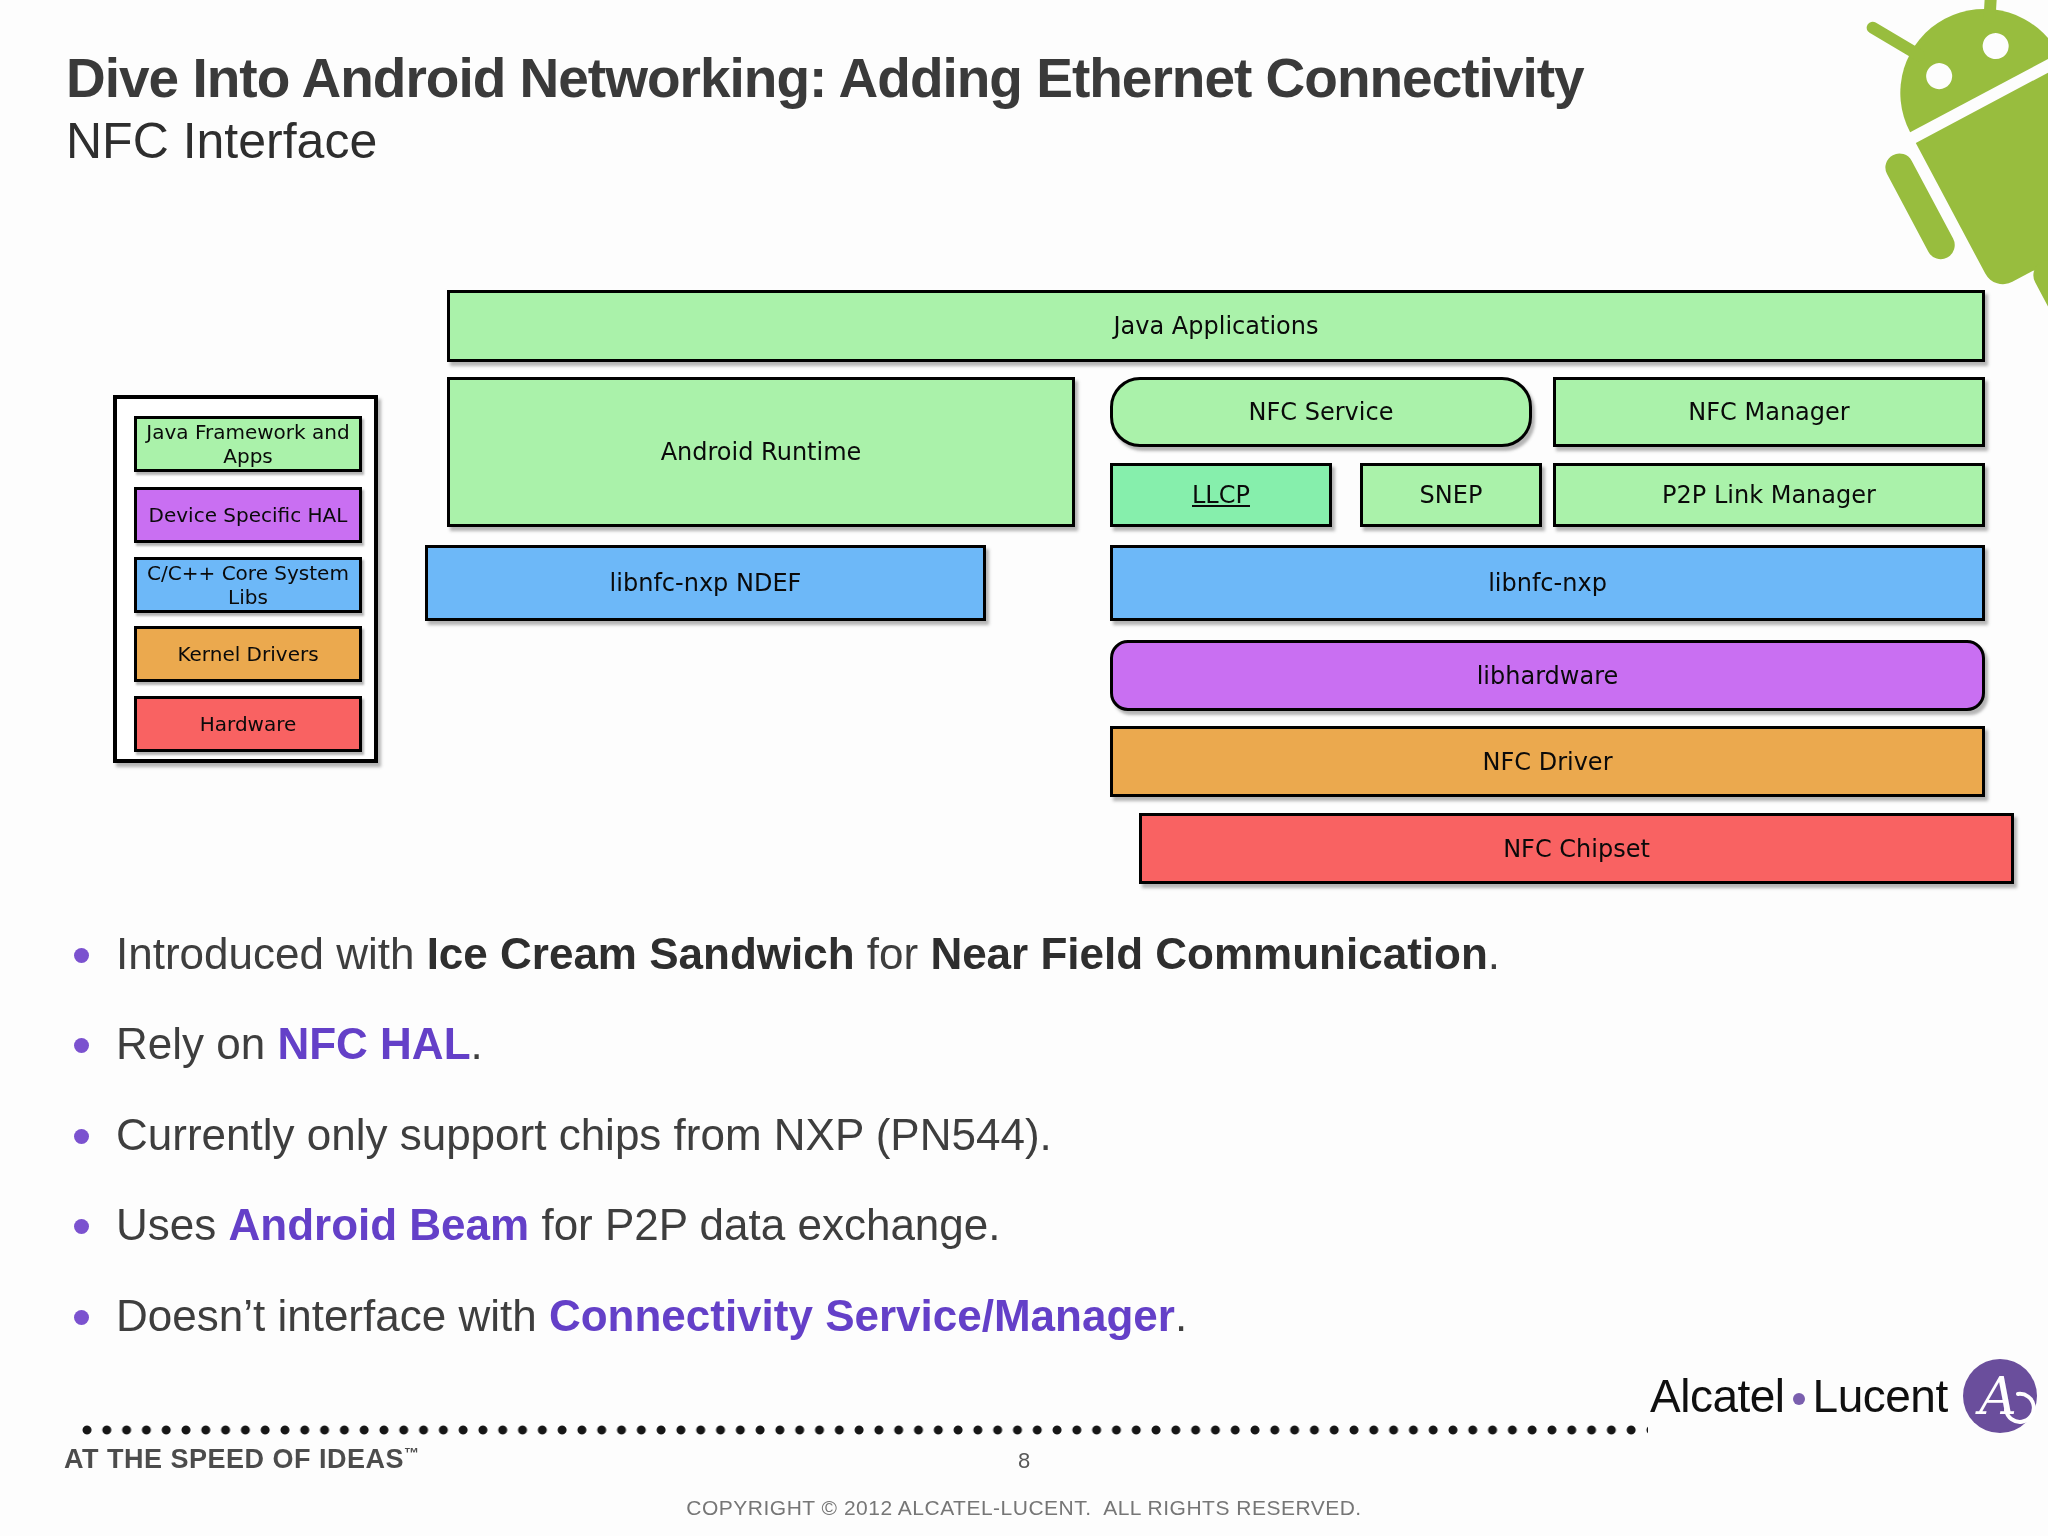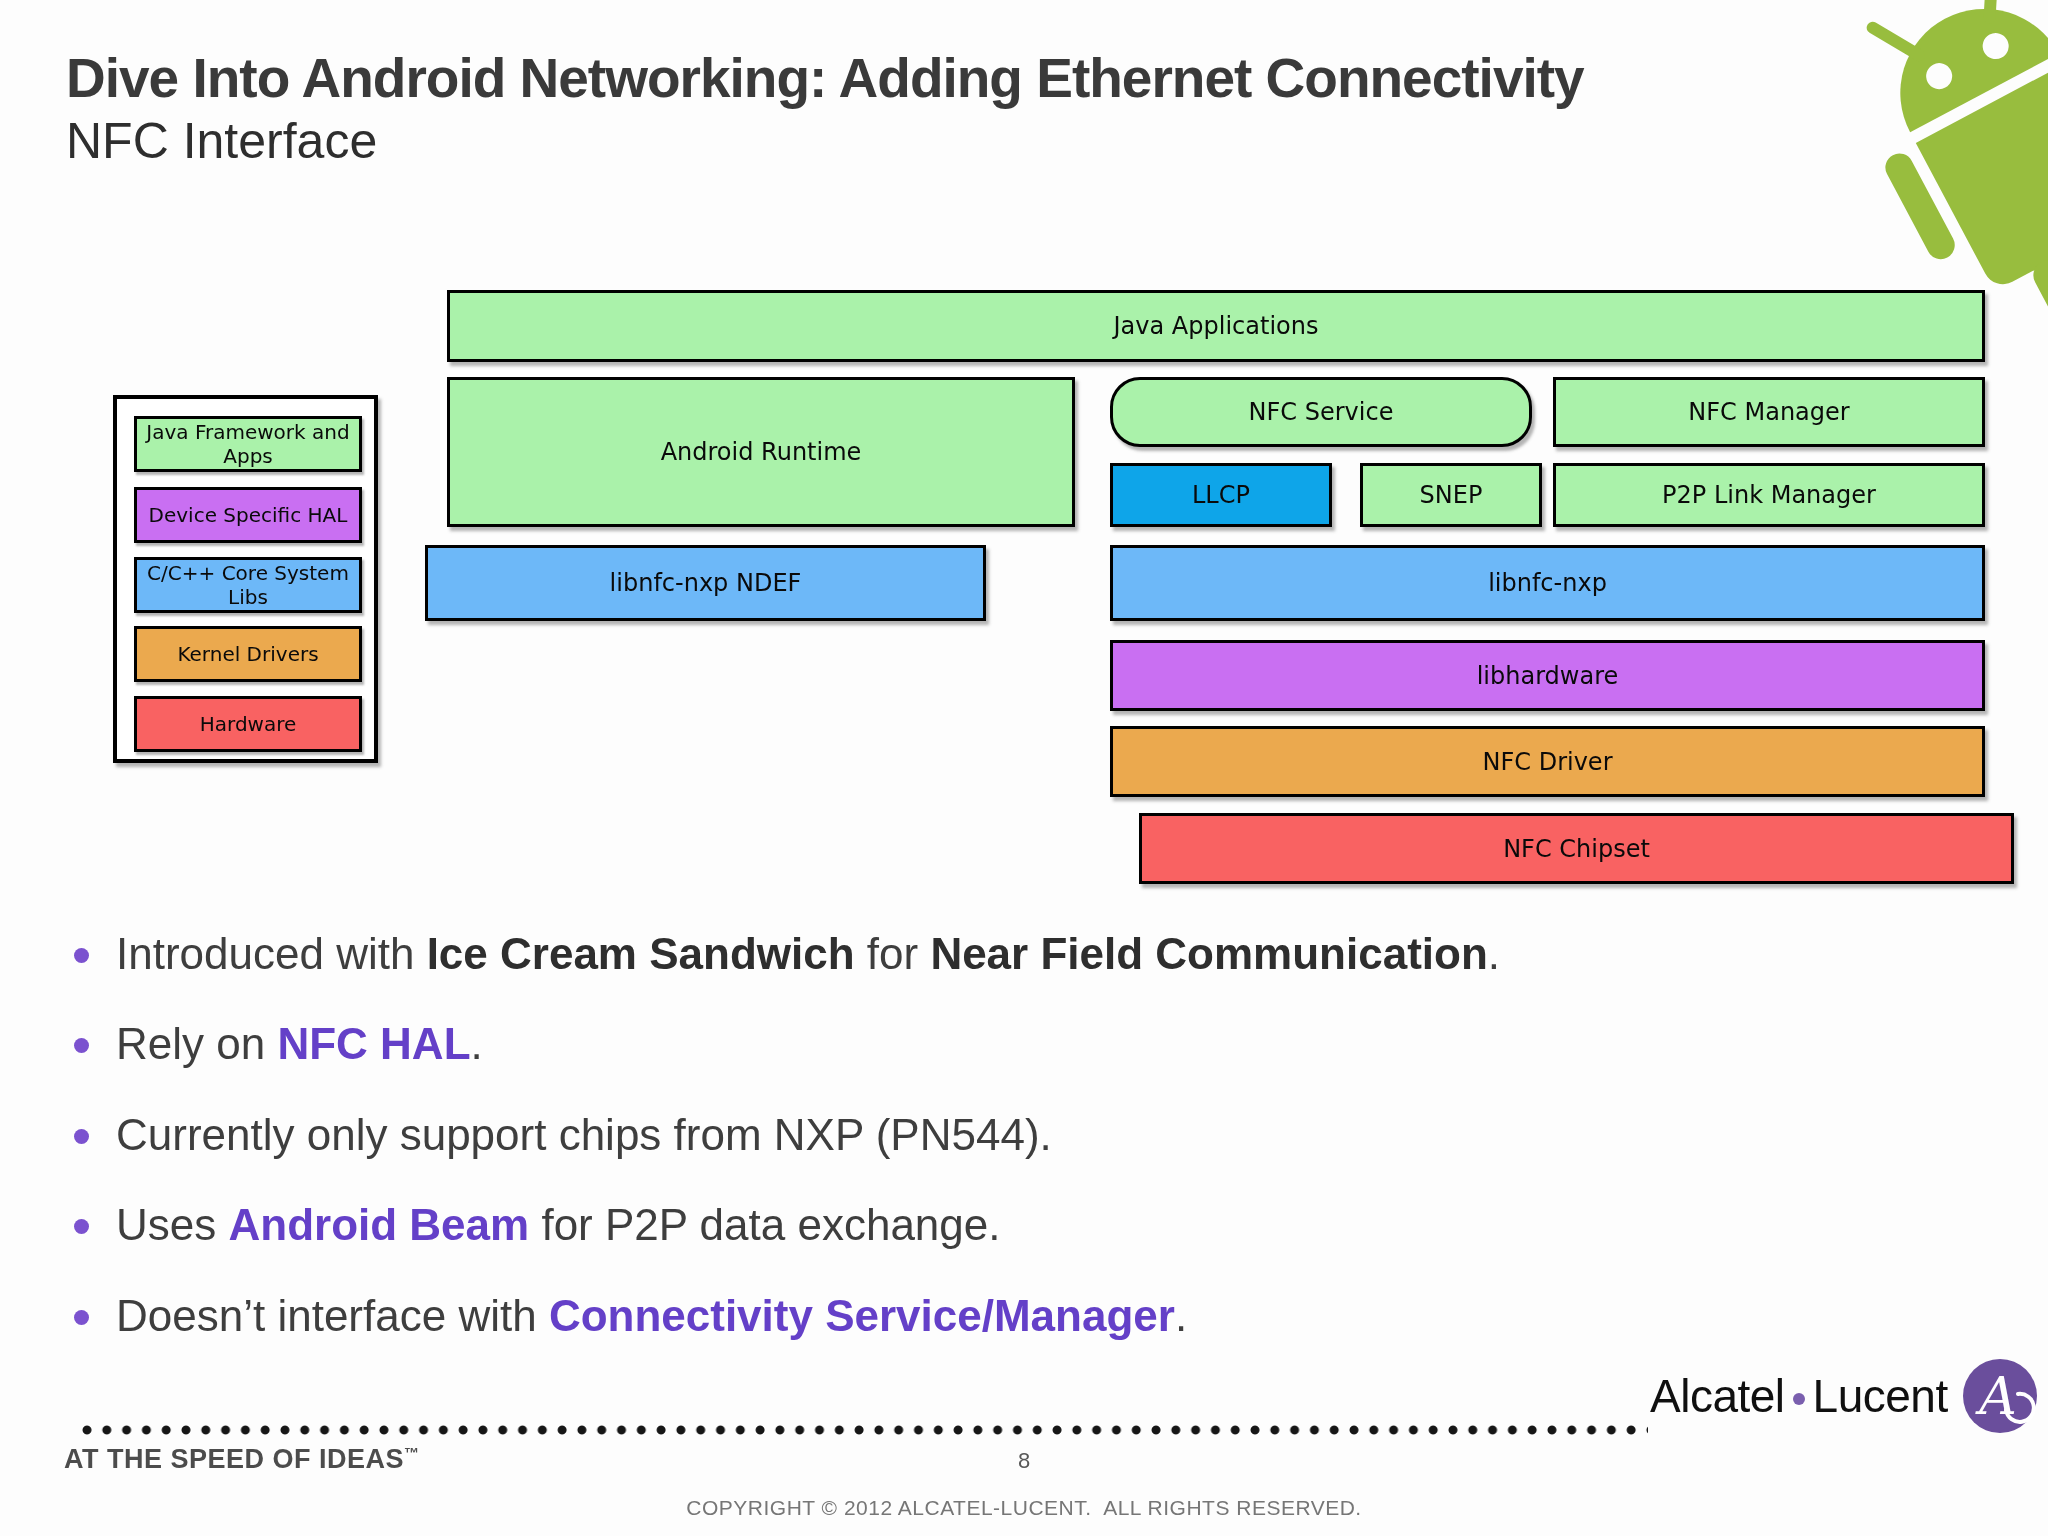--- a/index.html
+++ b/index.html
@@ -21,21 +21,21 @@
         box-shadow:3px 4px 3px rgba(90,90,90,.45);text-align:center;}
   #box-java-applications{left:447px;top:290px;width:1538px;height:72px;}
   #box-android-runtime {left:447px;top:377px;width:628px;height:150px;}
   #box-nfc-service     {left:1110px;top:377px;width:422px;height:70px;border-radius:30px;}
   #box-nfc-manager     {left:1553px;top:377px;width:432px;height:70px;}
   #box-llcp            {left:1110px;top:463px;width:222px;height:64px;}
   #box-snep            {left:1360px;top:463px;width:182px;height:64px;}
   #box-p2p             {left:1553px;top:463px;width:432px;height:64px;}
   #box-libnfc-ndef     {left:425px;top:545px;width:561px;height:76px;}
   #box-libnfc          {left:1110px;top:545px;width:875px;height:76px;}
-  #box-libhardware     {left:1110px;top:640px;width:875px;height:71px;}
+  #box-libhardware     {left:1110px;top:640px;width:875px;height:71px;border-radius:18px;}
   #box-nfc-driver      {left:1110px;top:726px;width:875px;height:71px;}
   #box-nfc-chipset     {left:1110px;top:813px;width:875px;height:71px;}
 
   
   #legend{position:absolute;left:113px;top:395px;width:265px;height:368px;box-sizing:border-box;
           border:4px solid #000;background:#fff;box-shadow:3px 4px 3px rgba(90,90,90,.45);}
   .lbox{position:absolute;left:17px;width:228px;height:56px;box-sizing:border-box;border:3px solid #000;
         display:flex;align-items:center;justify-content:center;text-align:center;
         font-family:"DejaVu Sans",sans-serif;font-size:20px;color:#0a0a0a;
         box-shadow:2px 3px 2px rgba(90,90,90,.45);}
@@ -96,21 +96,21 @@
     </div>
   <div class="dbox" id="box-android-runtime" style="background: rgb(170, 242, 170);">
       <span>Android Runtime</span>
     </div>
   <div class="dbox" id="box-nfc-service" style="background: rgb(170, 242, 170);">
       <span>NFC Service</span>
     </div>
   <div class="dbox" id="box-nfc-manager" style="background: rgb(170, 242, 170);">
       <span>NFC Manager</span>
     </div>
-  <div class="dbox" id="box-llcp" style="background: #0ea5e9;">
+  <div class="dbox" id="box-llcp" style="background: #86efac; text-decoration: underline;">
       <span>LLCP</span>
     </div>
   <div class="dbox" id="box-snep" style="background: rgb(170, 242, 170);">
       <span>SNEP</span>
     </div>
   <div class="dbox" id="box-p2p" style="background: rgb(170, 242, 170);">
       <span>P2P Link Manager</span>
     </div>
   <div class="dbox" id="box-libnfc-ndef" style="background: rgb(109, 184, 248);">
       <span>libnfc-nxp NDEF</span>

